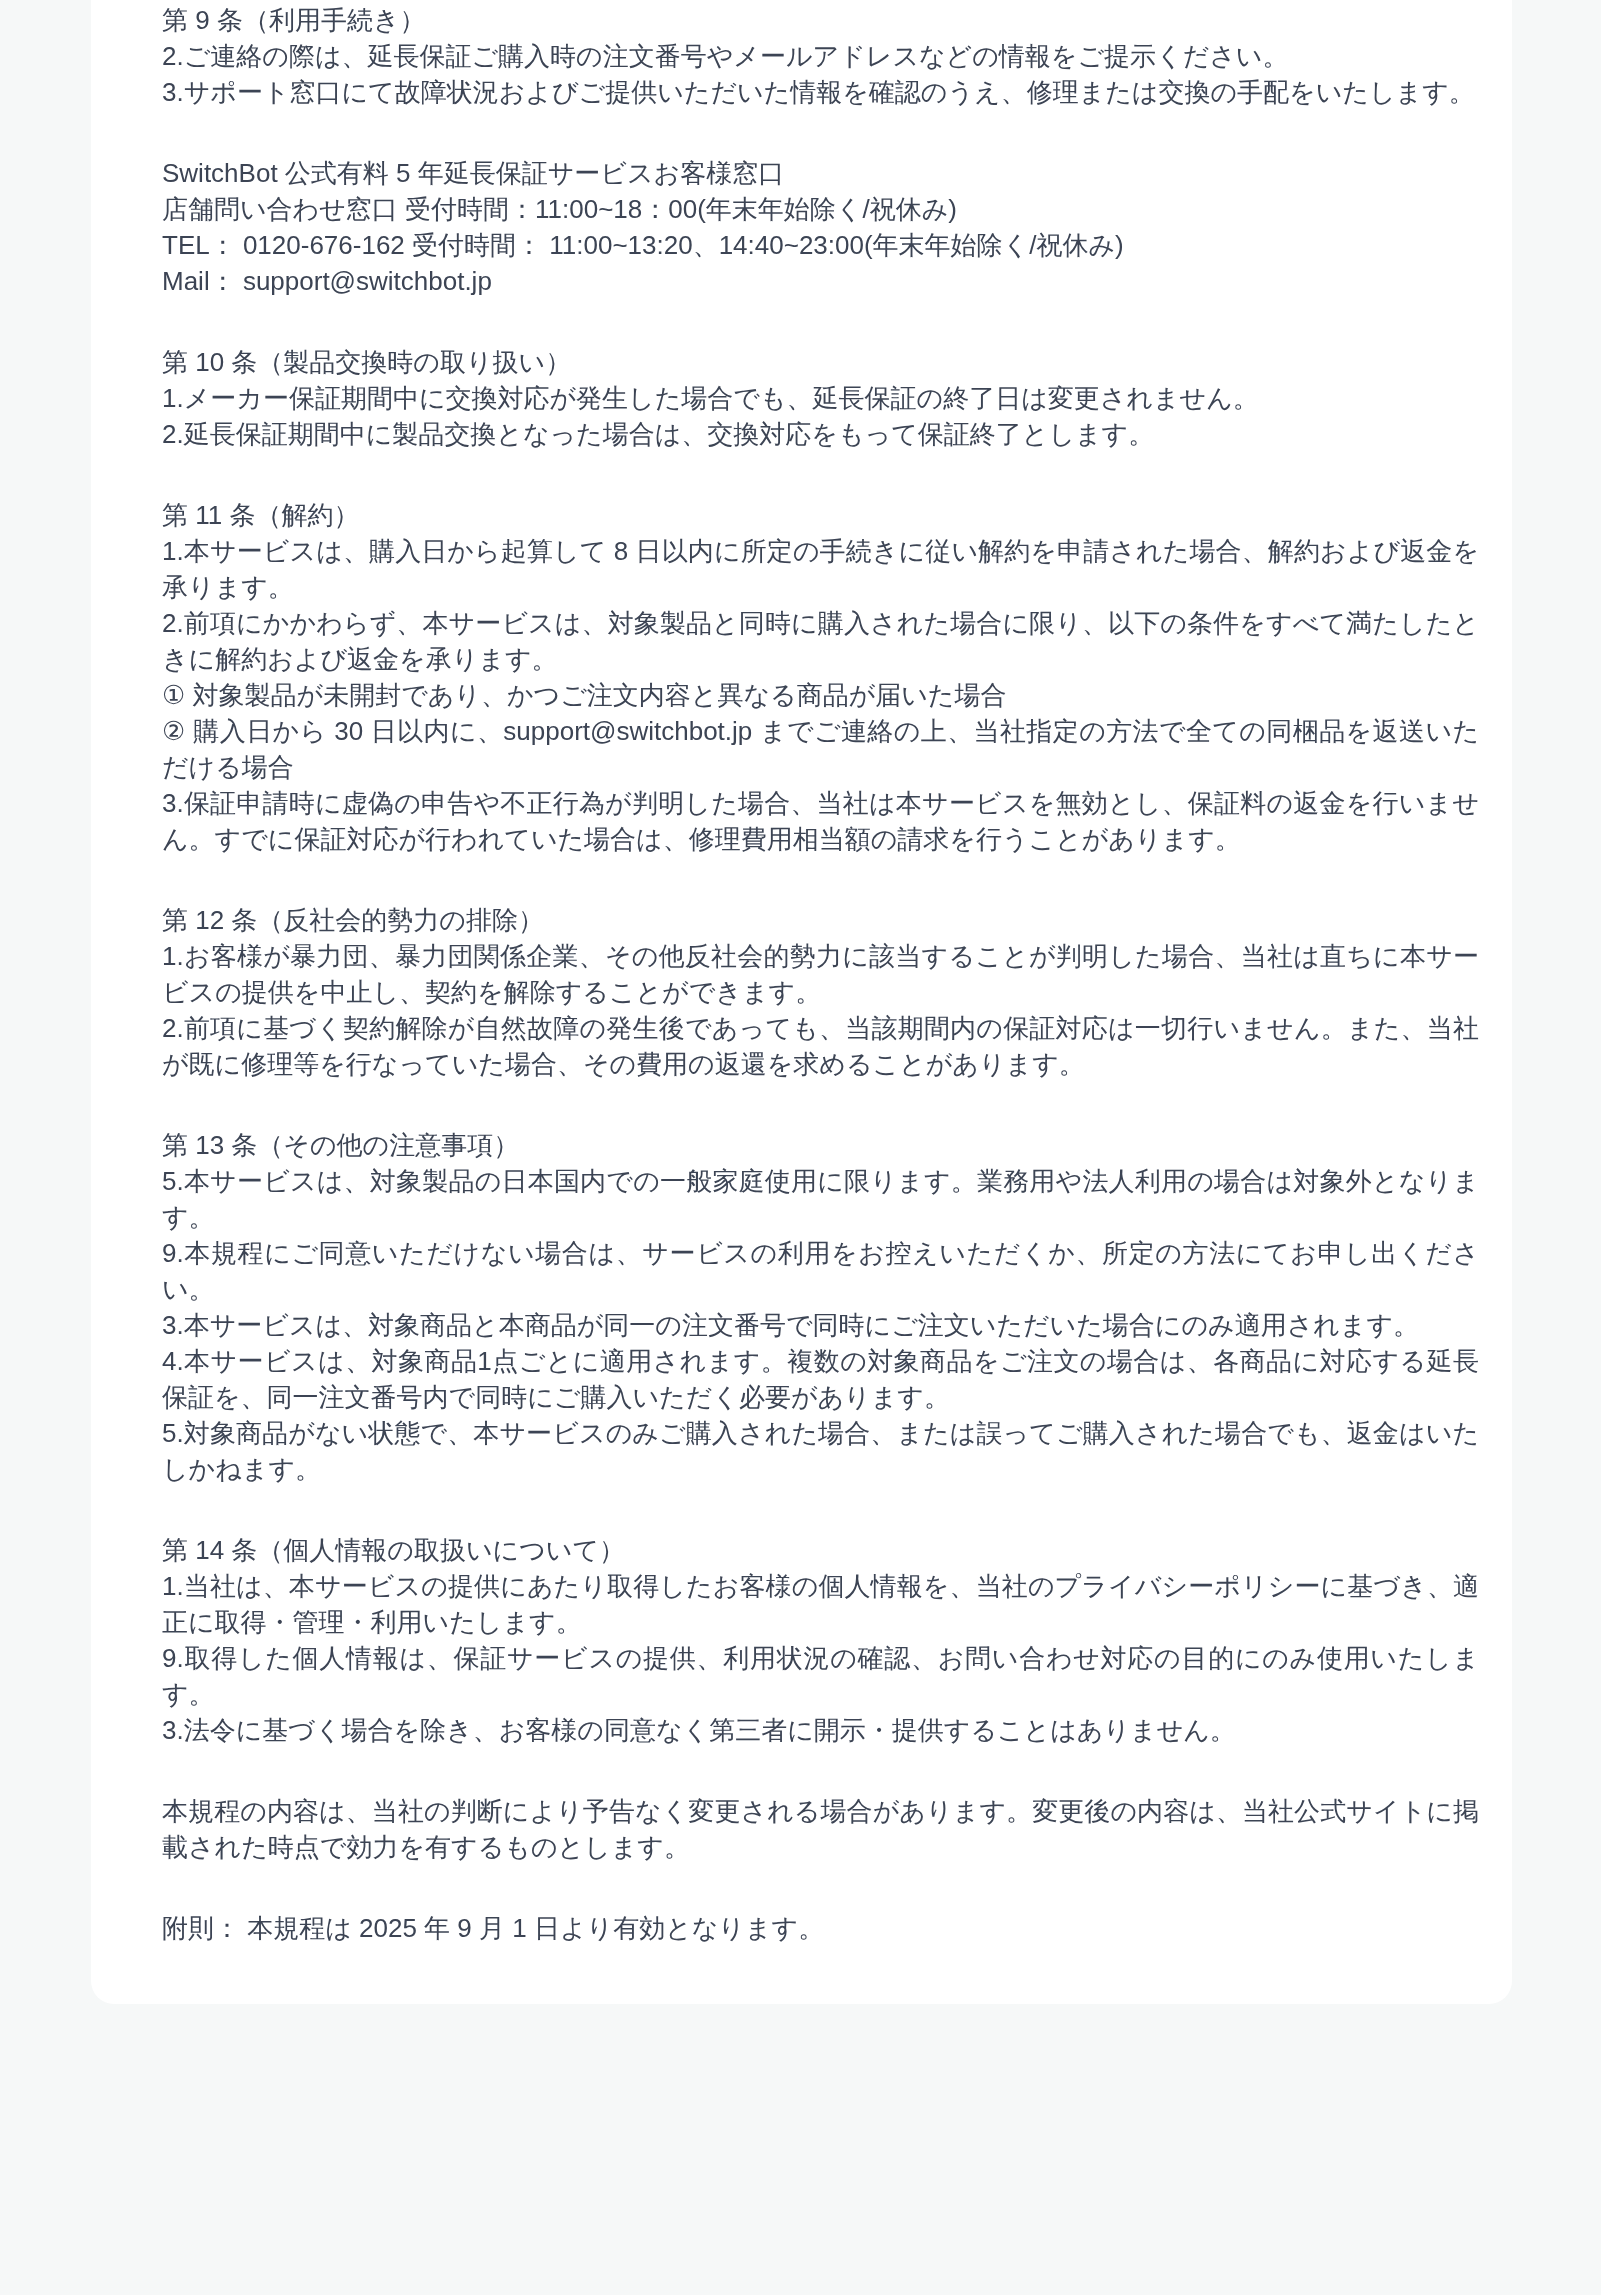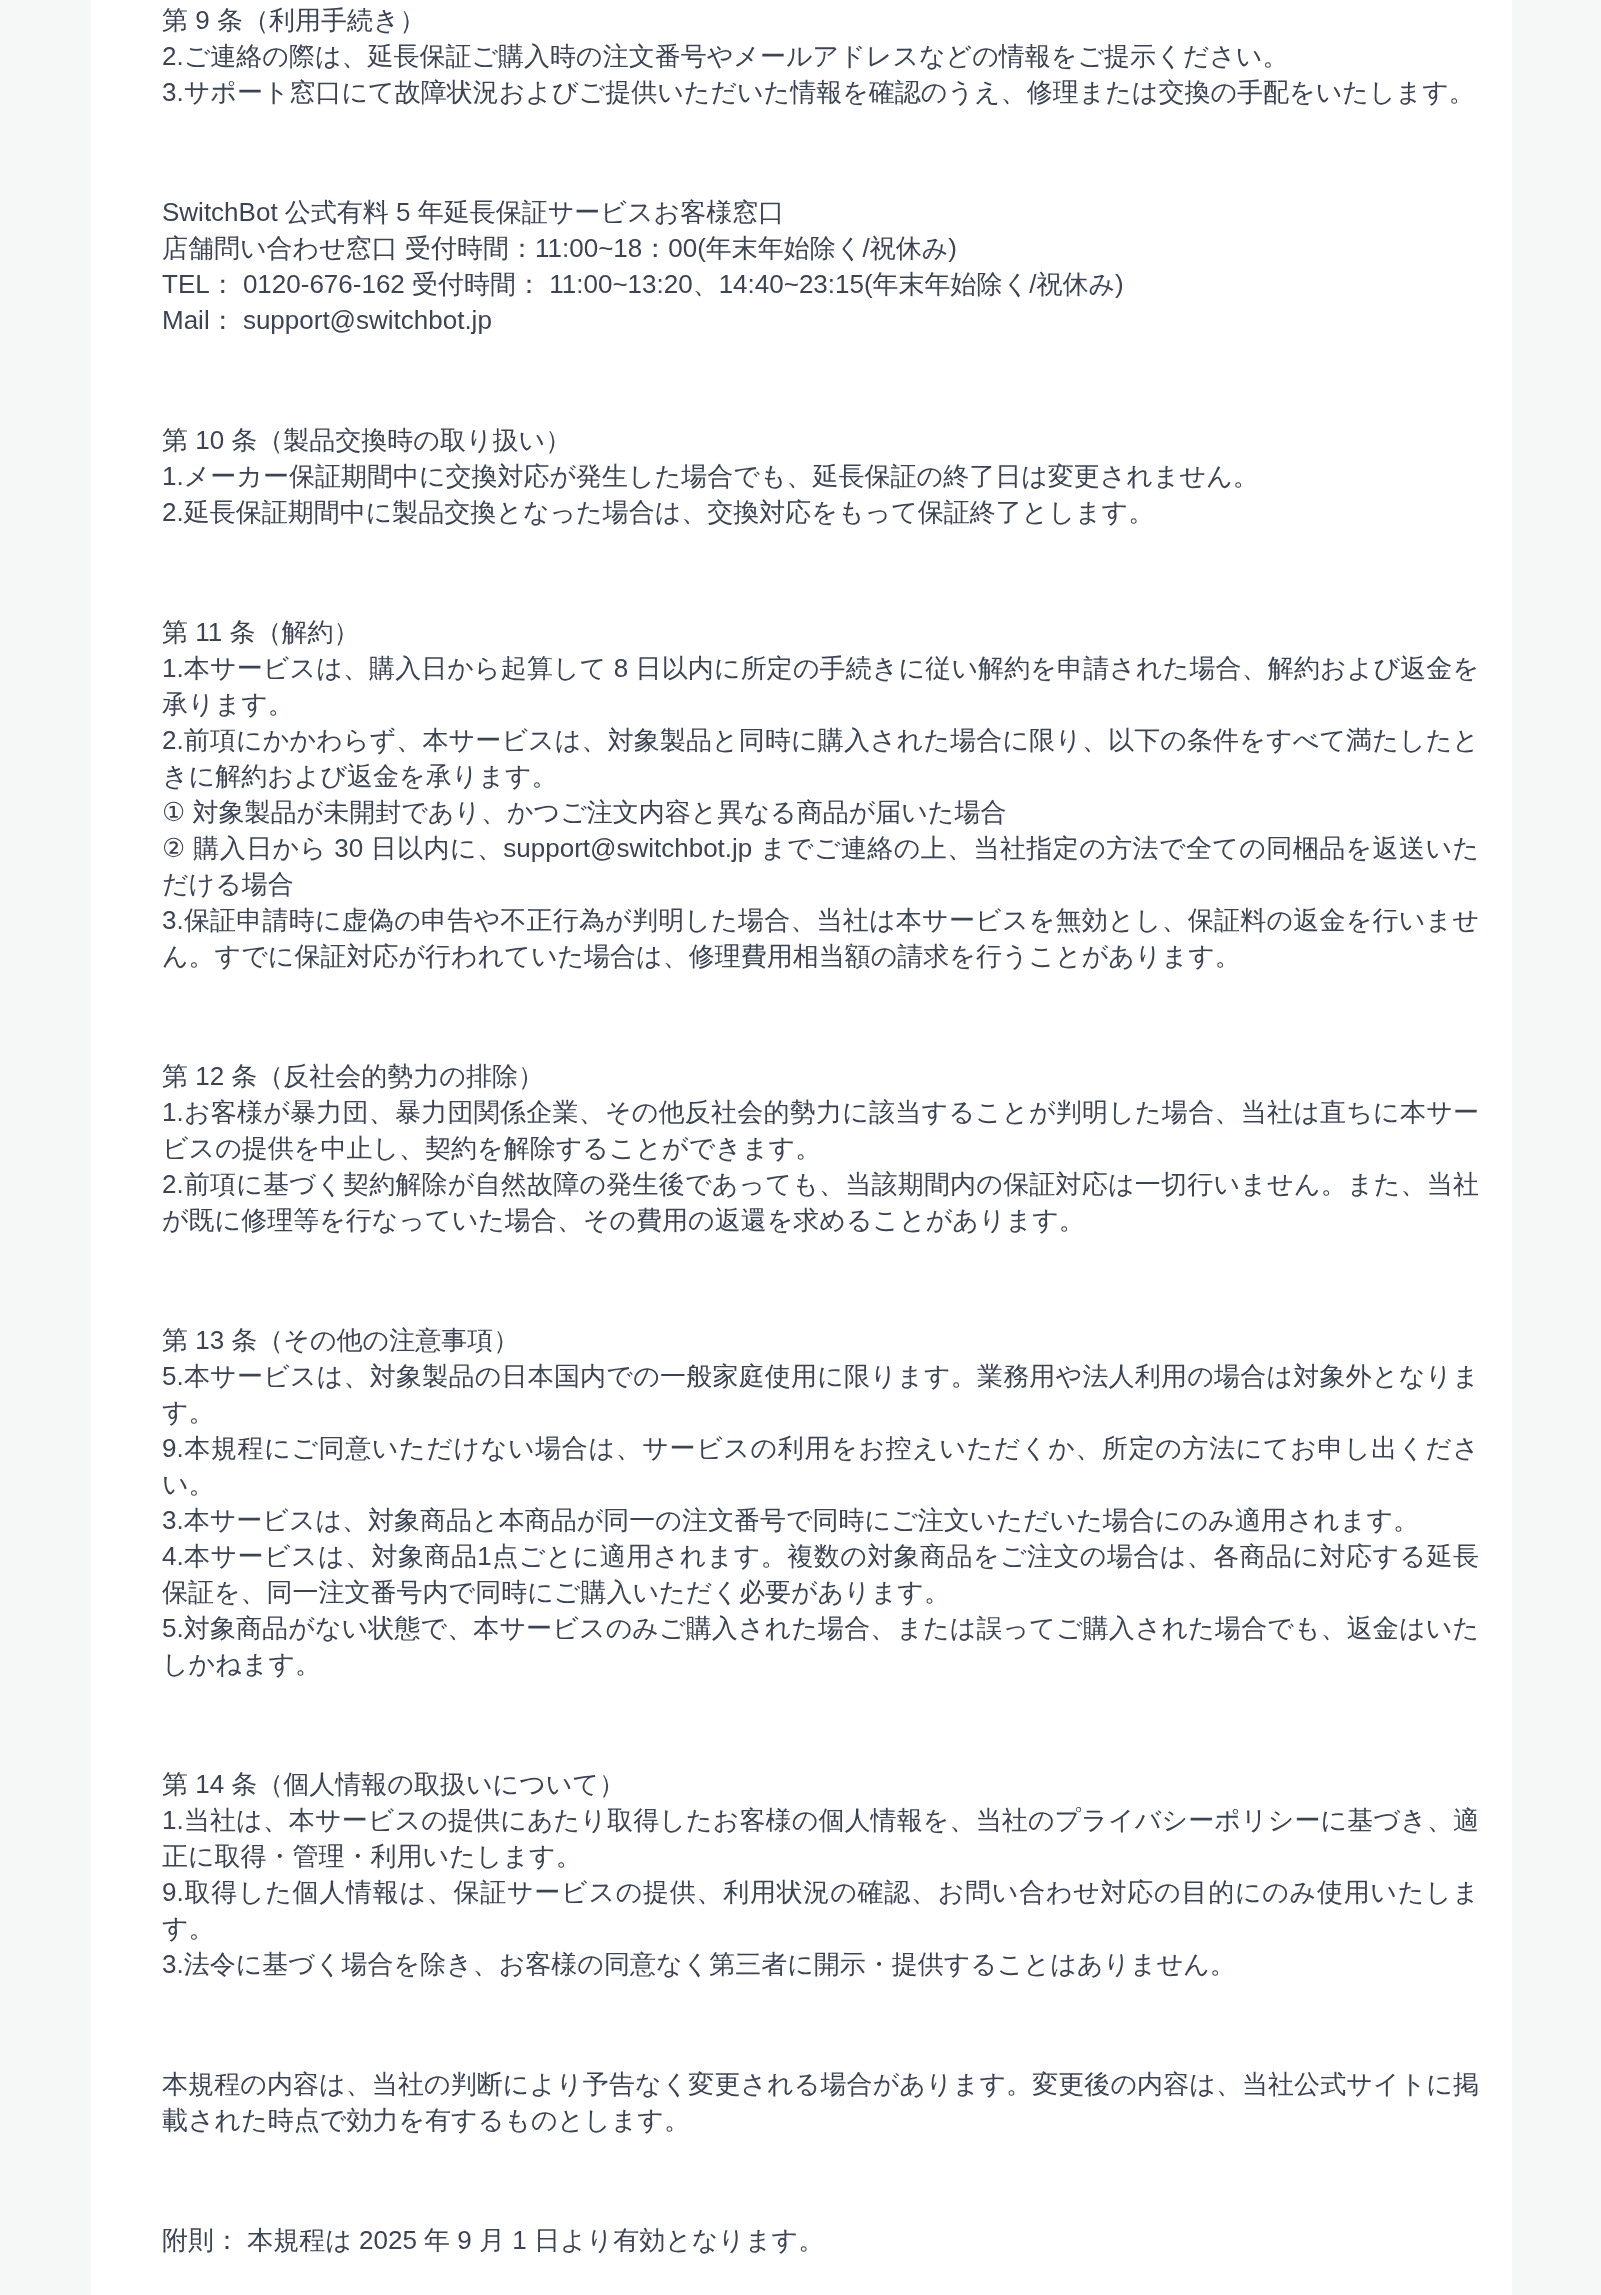--- a/index.html
+++ b/index.html
@@ -21,21 +21,21 @@
   }
   .card{
     position:absolute;
     left:91px;top:0;
     width:1421px;
     background:var(--card);
     border-radius:0 0 23px 23px;
     padding:1.5px 33px 58px 71px;
   }
   .section{margin:0;}
-  .section + .section{margin-top:84px;}
+  .section + .section{margin-top:45px;}
   .line{
     font-size:26px;
     line-height:36px;
     font-weight:400;
     color:var(--text);
     text-align:justify;
     text-justify:inter-ideograph;
     word-break:break-word;
   }
 </style>
@@ -46,21 +46,21 @@
   <main class="card">
     <div id="sections">
         <section class="section">
           <p class="line">第 9 条（利用手続き）</p>
           <p class="line">2.ご連絡の際は、延長保証ご購入時の注文番号やメールアドレスなどの情報をご提示ください。</p>
           <p class="line">3.サポート窓口にて故障状況およびご提供いただいた情報を確認のうえ、修理または交換の手配をいたします。</p>
         </section>
         <section class="section">
           <p class="line">SwitchBot 公式有料 5 年延長保証サービスお客様窓口</p>
           <p class="line">店舗問い合わせ窓口 受付時間：11:00~18：00(年末年始除く/祝休み)</p>
-          <p class="line">TEL： 0120-676-162 受付時間： 11:00~13:20、14:40~23:15(年末年始除く/祝休み)</p>
+          <p class="line">TEL： 0120-676-162 受付時間： 11:00~13:20、14:40~23:00(年末年始除く/祝休み)</p>
           <p class="line">Mail： support@switchbot.jp</p>
         </section>
         <section class="section">
           <p class="line">第 10 条（製品交換時の取り扱い）</p>
           <p class="line">1.メーカー保証期間中に交換対応が発生した場合でも、延長保証の終了日は変更されません。</p>
           <p class="line">2.延長保証期間中に製品交換となった場合は、交換対応をもって保証終了とします。</p>
         </section>
         <section class="section">
           <p class="line">第 11 条（解約）</p>
           <p class="line">1.本サービスは、購入日から起算して 8 日以内に所定の手続きに従い解約を申請された場合、解約および返金を承ります。</p>

